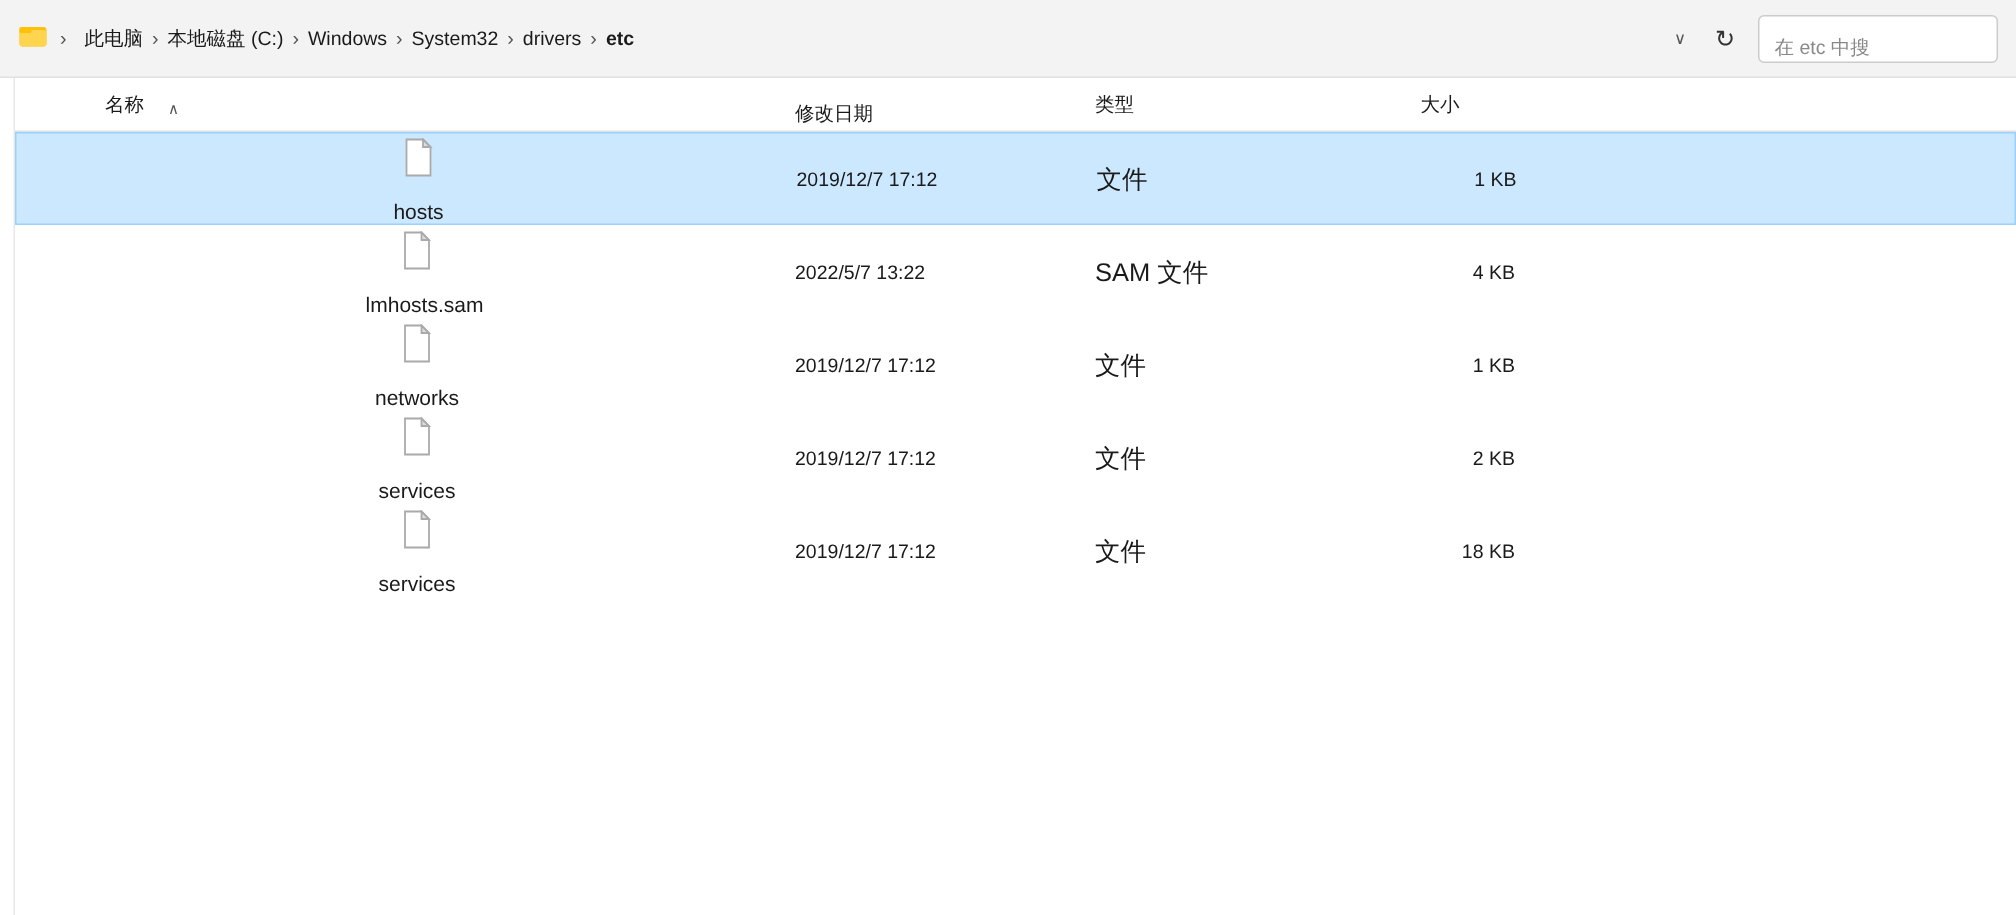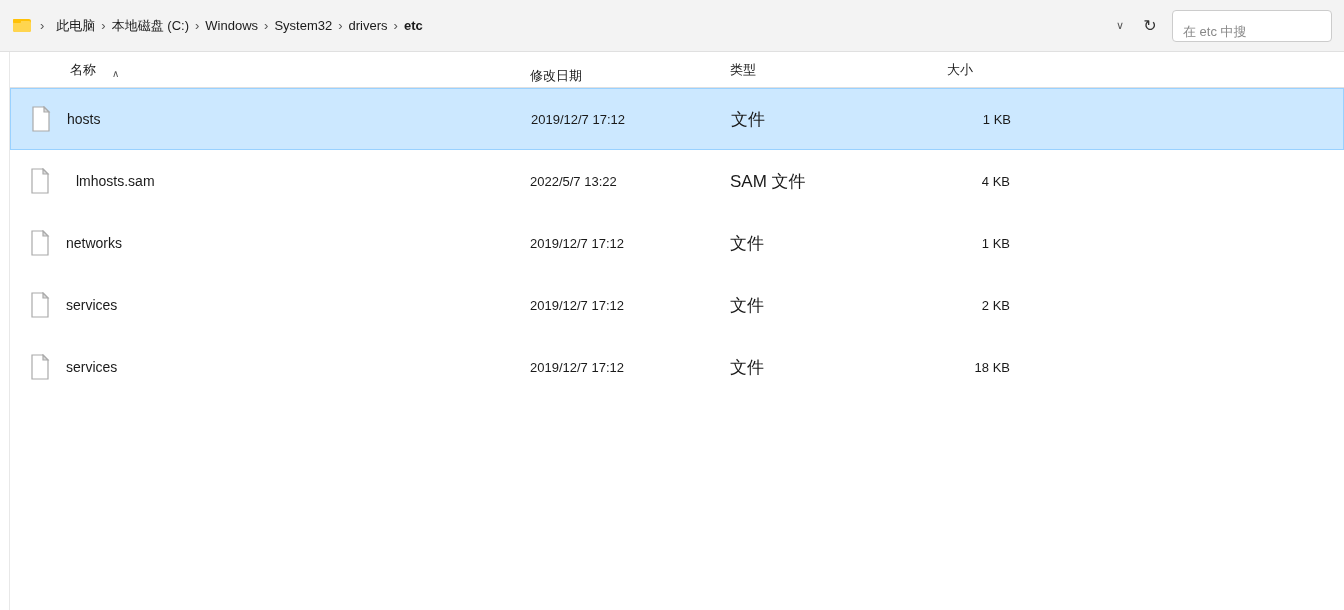--- a/index.html
+++ b/index.html
@@ -187,20 +187,21 @@
     }
 
     .file-row .col-name {
       width: 520px;
       padding-left: 16px;
       display: flex;
       align-items: center;
       gap: 12px;
       font-size: 14px;
       color: #1a1a1a;
+      flex-direction: column;
     }
 
     .file-icon {
       width: 28px;
       height: 32px;
       flex-shrink: 0;
       display: flex;
       align-items: center;
       justify-content: center;
     }

